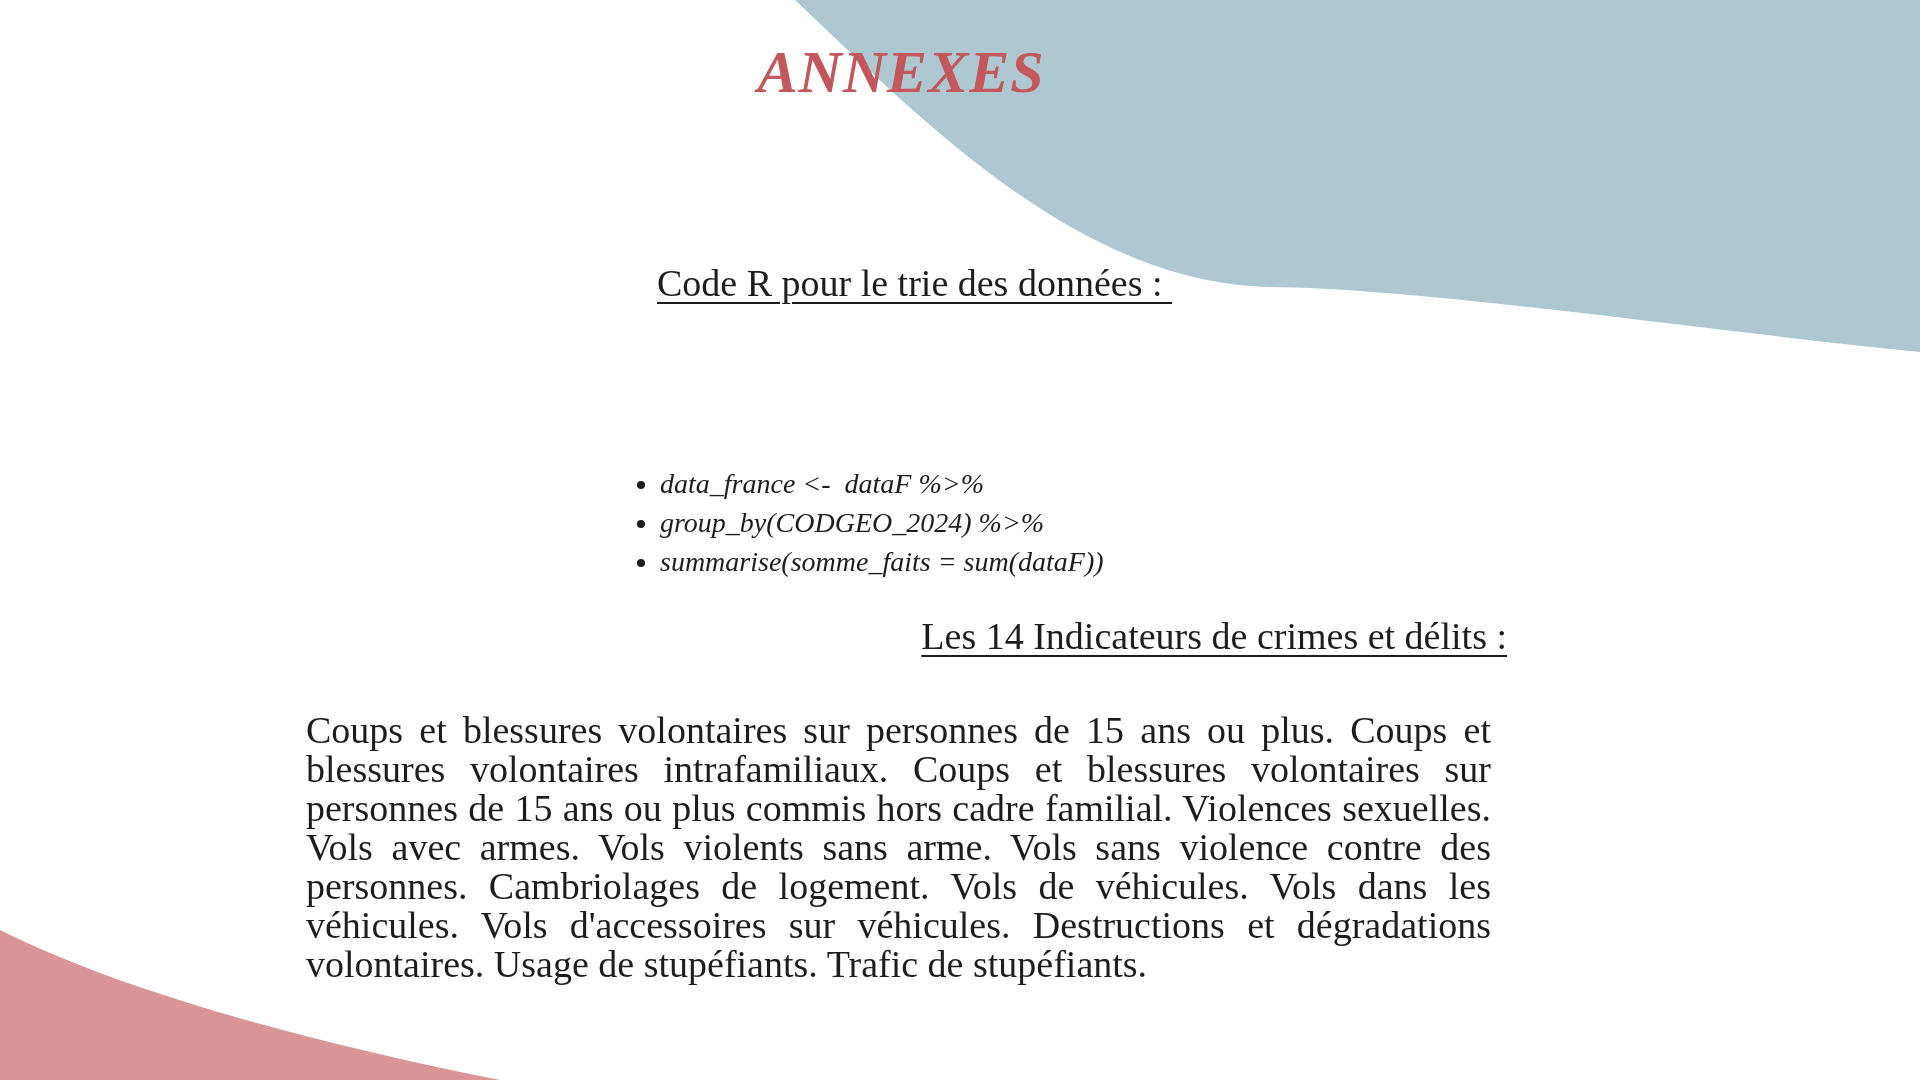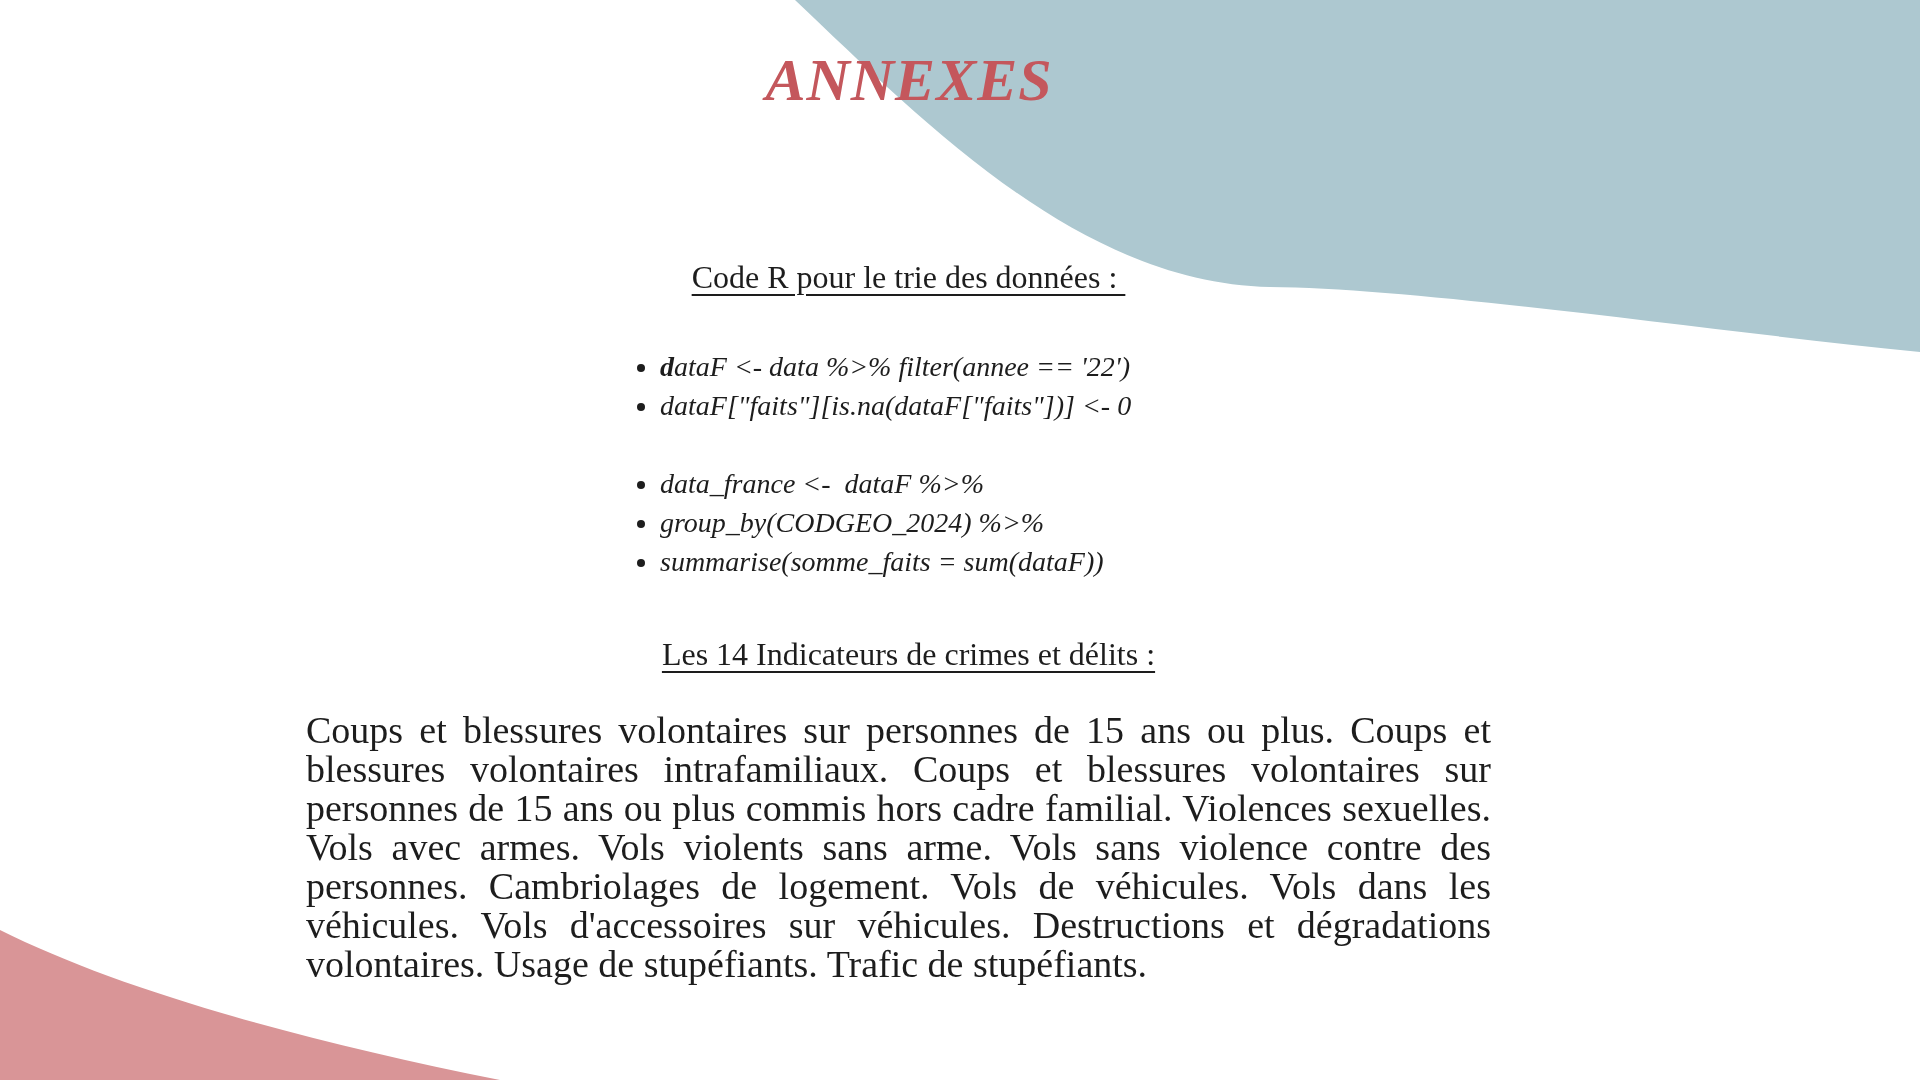--- a/index.html
+++ b/index.html
@@ -22,47 +22,47 @@
     display: block;
   }
   .blob-blue { fill: var(--blob-blue, #adc8d0); }
   .blob-pink { fill: var(--blob-pink, #d99597); }
 
   .title {
     position: absolute;
     top: 38px;
     left: 497px;
     width: 800px;
-    margin: 12px;
+    margin: 4px;
     text-align: center;
     font-size: 60px;
     line-height: 1;
     font-weight: bold;
     font-style: italic;
     color: var(--title-red, #c4575c);
     letter-spacing: 1px;
   }
 
   .heading {
     position: absolute;
     left: 306px;
     width: 1185px;
-    margin: 10px;
+    margin: 16px;
     text-align: center;
-    font-size: 32px;
+    font-size: 38px;
     line-height: 40px;
     font-weight: normal;
     color: var(--text-dark, #1d1d1d);
     text-decoration: underline;
     text-decoration-thickness: 2px;
     text-underline-offset: 6px;
     white-space: pre-wrap;
   }
   .heading-code { top: 247px; }
-  .heading-indicators { top: 624px; }
+  .heading-indicators { top: 600px; text-align: right; }
 
   .bullets {
     position: absolute;
     left: 634px;
     width: 760px;
     margin: 0;
     padding: 0 0 0 26px;
     list-style: disc outside;
     font-style: italic;
     font-size: 28px;
@@ -93,24 +93,20 @@
 
   <svg class="bg-svg" viewBox="0 0 1920 1080" xmlns="http://www.w3.org/2000/svg">
     <path class="blob-blue" d="M 795 0 L 1920 0 L 1920 352 C 1700 330 1420 288 1270 287 C 1080 283 925 123 795 0 Z"></path>
     <path class="blob-pink" d="M 0 930 C 120 990 300 1040 500 1080 L 0 1080 Z"></path>
   </svg>
 
   <h1 class="title">ANNEXES</h1>
 
   <h2 class="heading heading-code">Code R pour le trie des données : </h2>
 
-  <ul class="bullets bullets-a">
-    <li><span class="bullet-lead">d</span><span>ataF &lt;- data %&gt;% filter(annee == '22')</span></li>
-    <li><span class="bullet-lead"></span><span>dataF["faits"][is.na(dataF["faits"])] &lt;- 0</span></li>
-  </ul>
 
   <ul class="bullets bullets-b">
     <li><span class="bullet-lead"></span><span>data_france &lt;-  dataF %&gt;%</span></li>
     <li><span class="bullet-lead"></span><span>group_by(CODGEO_2024) %&gt;%</span></li>
     <li><span class="bullet-lead"></span><span>summarise(somme_faits = sum(dataF))</span></li>
   </ul>
 
   <h2 class="heading heading-indicators">Les 14 Indicateurs de crimes et délits :</h2>
 
   <p class="para">Coups et blessures volontaires sur personnes de 15 ans ou plus. Coups et blessures volontaires intrafamiliaux. Coups et blessures volontaires sur personnes de 15 ans ou plus commis hors cadre familial. Violences sexuelles. Vols avec armes. Vols violents sans arme. Vols sans violence contre des personnes. Cambriolages de logement. Vols de véhicules. Vols dans les véhicules. Vols d'accessoires sur véhicules. Destructions et dégradations volontaires. Usage de stupéfiants. Trafic de stupéfiants.</p>

